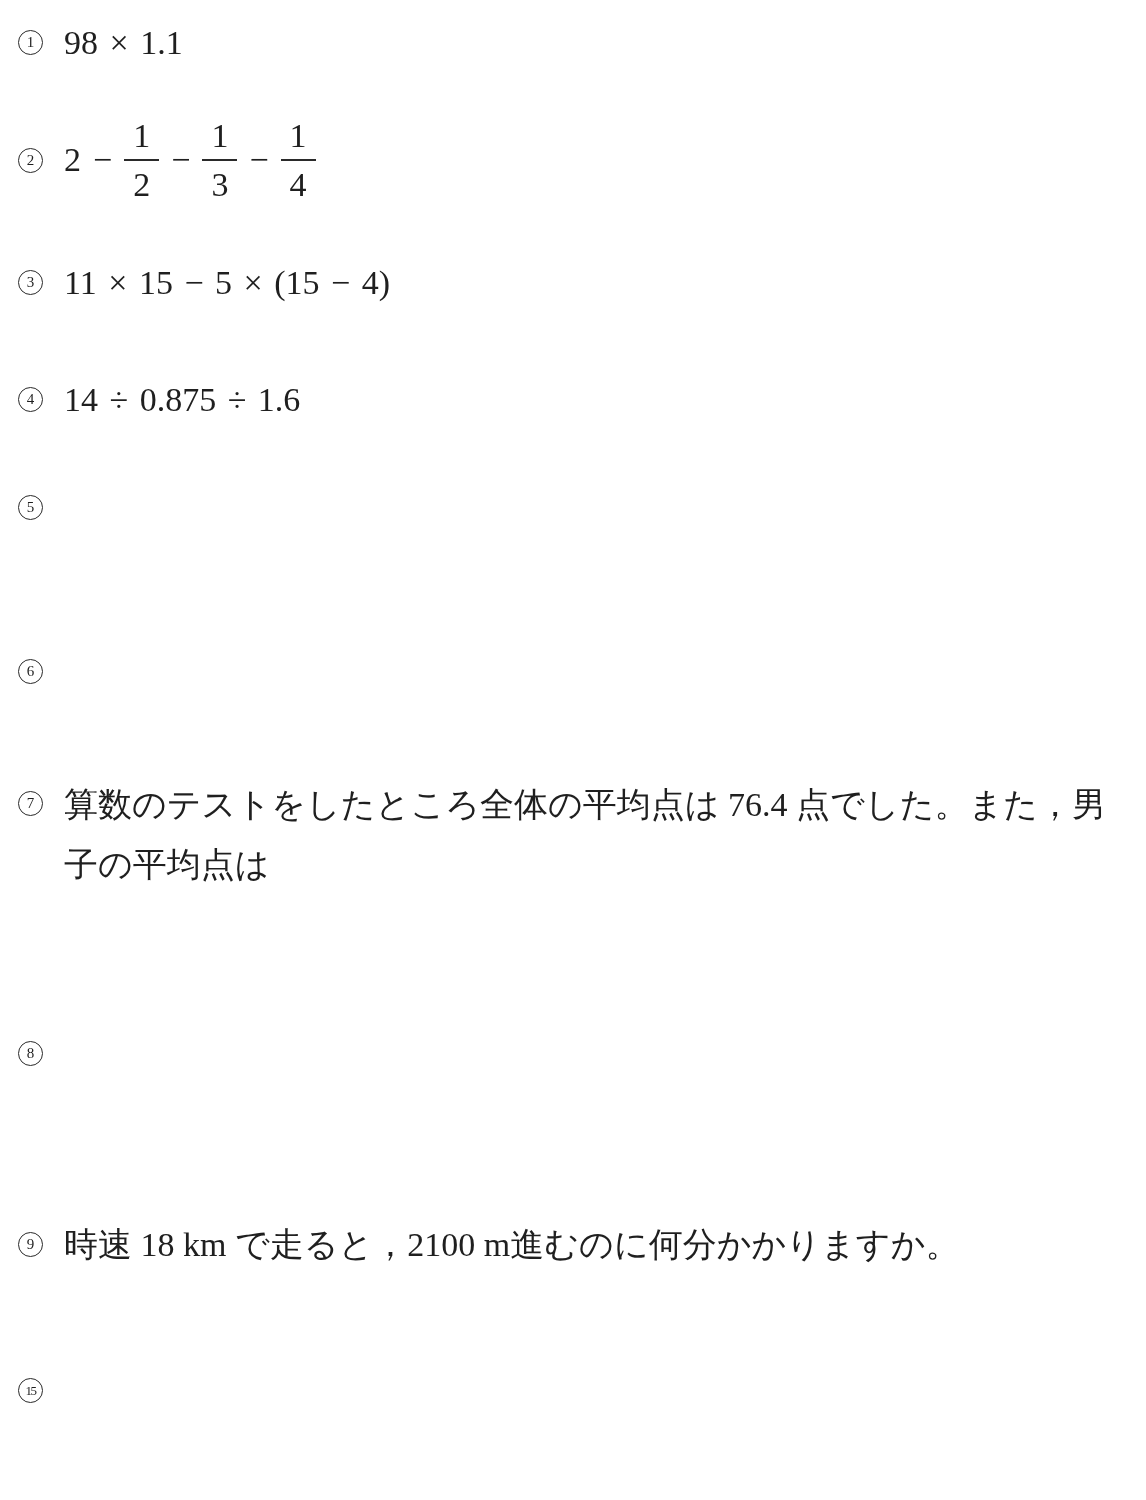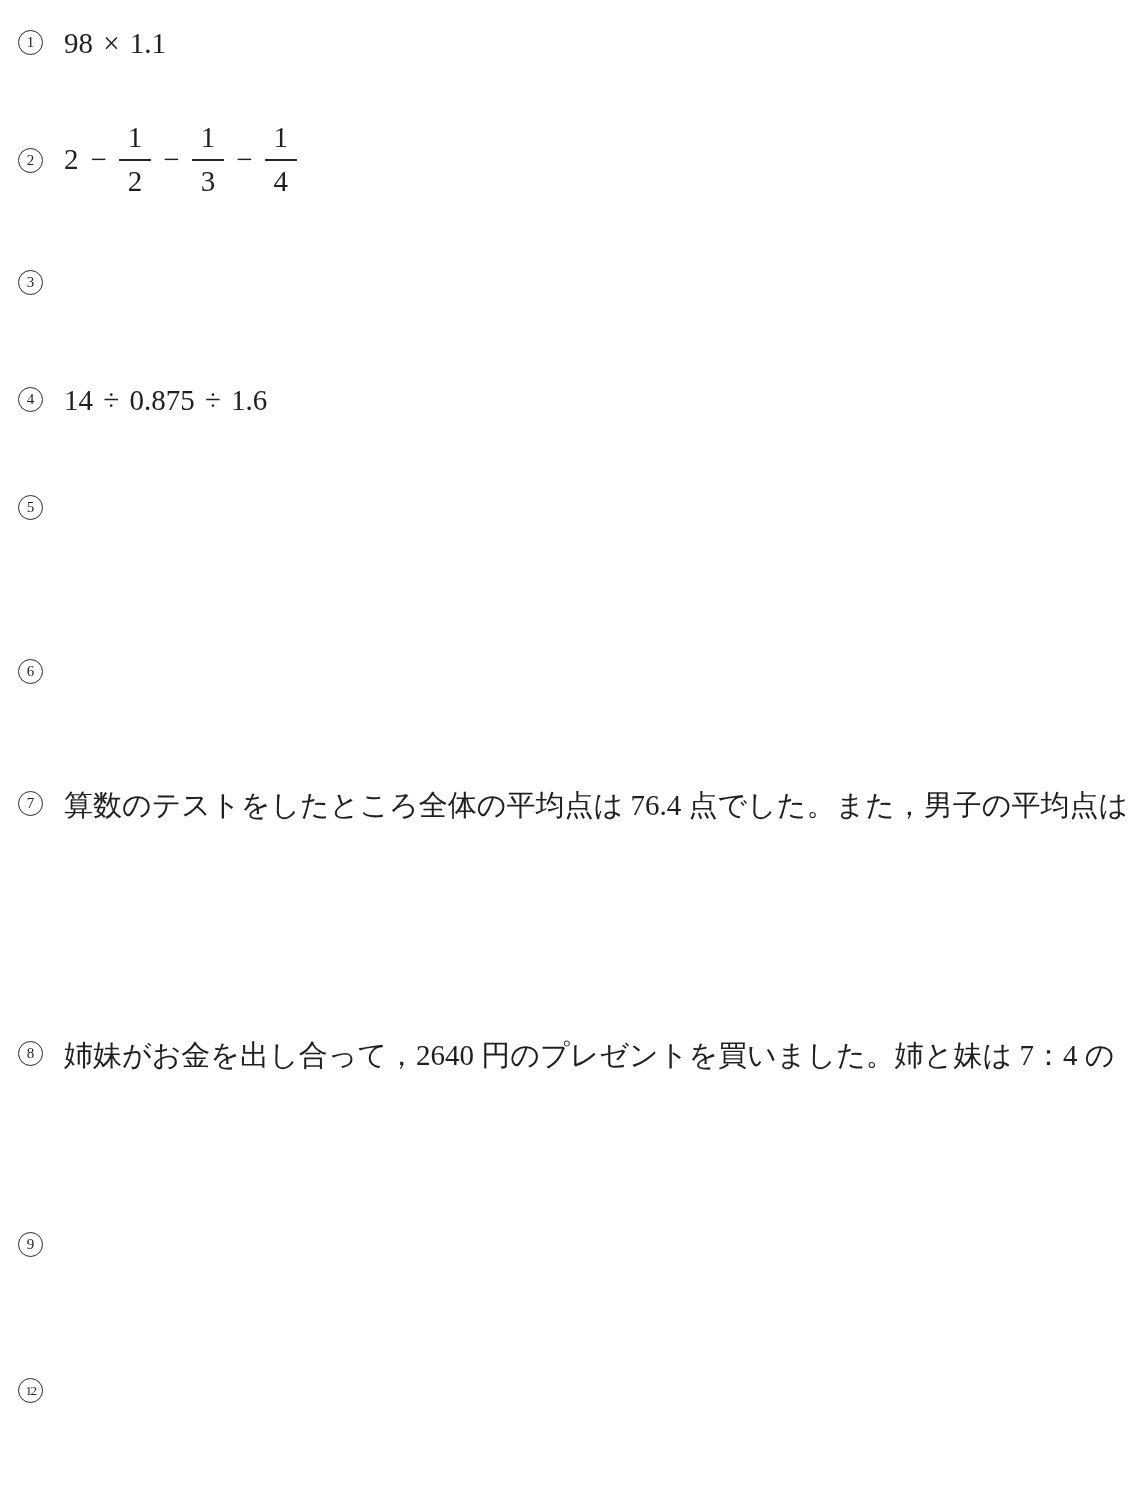--- a/index.html
+++ b/index.html
@@ -32,21 +32,21 @@
     display: flex;
     align-items: center;
     justify-content: center;
     margin-right: 21px;
     font-size: 15px;
     line-height: 1;
     box-sizing: border-box;
   }
   .badge.two span { font-size: 13px; letter-spacing: -1.5px; }
   .content {
-    font-size: 29px;
+    font-size: 34px;
   }
   .lh34 .line { line-height: 34px; }
   .lh58 .line { line-height: 58px; }
   .lh60 .line { line-height: 60px; }
   .mt4  { margin-top: 4px; }
   .mt16 { margin-top: 16px; }
   .math { word-spacing: 3px; }
   .exprflex {
     display: flex;
     align-items: center;
@@ -106,20 +106,23 @@
         <span class="fnum">1</span>
         <span class="fden">4</span>
       </span>
     </div>
   </div>
 
   <div class="row" style="top:266px">
     <div class="badge mt4">
       <span>3</span>
     </div>
+    <div class="content lh34">
+      <div class="line math">11 × 15 − 5 × (15 − 4)</div>
+    </div>
   </div>
 
   <div class="row" style="top:383px">
     <div class="badge mt4">
       <span>4</span>
     </div>
     <div class="content lh34">
       <div class="line math">14 ÷ 0.875 ÷ 1.6</div>
     </div>
   </div>
@@ -143,31 +146,33 @@
     <div class="content lh60">
       <div class="line">算数のテストをしたところ全体の平均点は 76.4 点でした。また，男子の平均点は</div>
     </div>
   </div>
 
   <div class="row" style="top:1025px">
     <div class="badge mt16">
       <span>8</span>
     </div>
     <div class="content lh60">
-      <div class="line">姉妹がお金を出し合って，2640 円のプレゼントを買いました。姉と妹は 7：4 の</div>
     </div>
   </div>
 
   <div class="row" style="top:1228px">
     <div class="badge mt4">
       <span>9</span>
     </div>
+    <div class="content lh34">
+      <div class="line">時速 18 km で走ると，2100 m進むのに何分かかりますか。</div>
+    </div>
   </div>
 
   <div class="row" style="top:1362px">
     <div class="badge two mt16">
-      <span>12</span>
+      <span>15</span>
     </div>
     <div class="content lh58">
     </div>
   </div>
 
 </div>
 
 </body></html>

